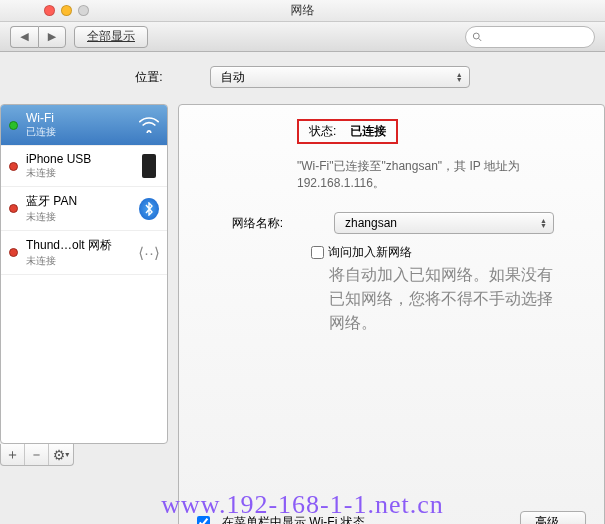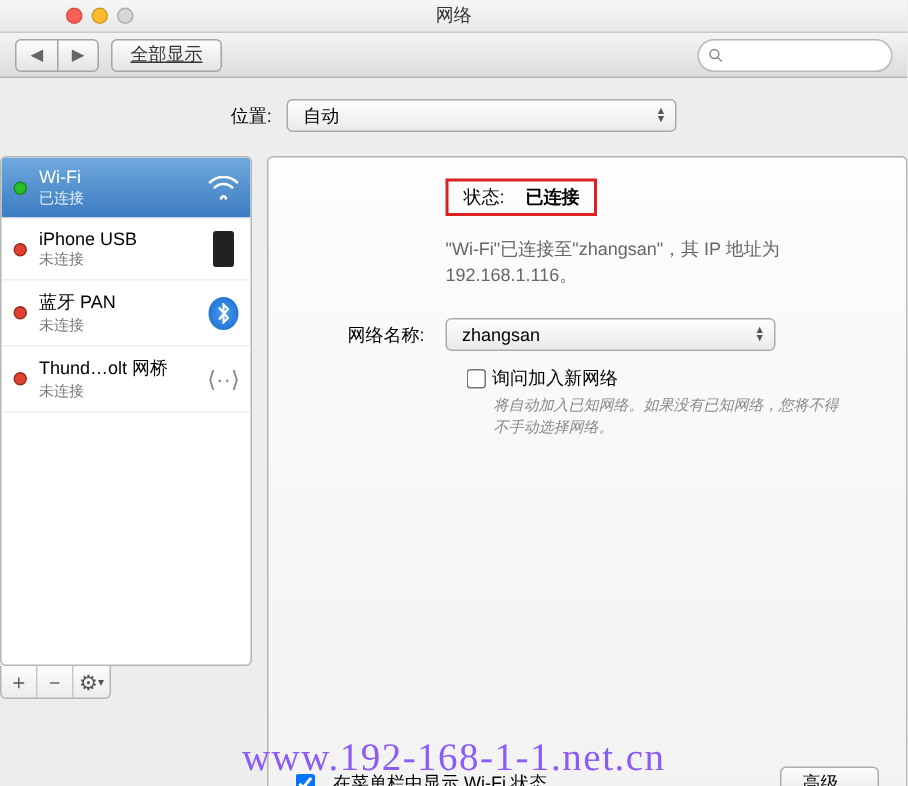--- a/index.html
+++ b/index.html
@@ -19,21 +19,21 @@
 .nav-btn:first-child { border-radius: 4px 0 0 4px; border-right: none; }
 .nav-btn:last-child { border-radius: 0 4px 4px 0; }
 .toolbar-btn { height: 22px; padding: 0 12px; background: linear-gradient(#fdfdfd,#e4e4e4); border: 1px solid #a6a6a6; border-radius: 4px; font-size: 12px; color: #333; display: flex; align-items: center; text-decoration: underline; }
 .spacer { flex: 1; }
 .search { width: 130px; height: 22px; border: 1px solid #b8b8b8; border-radius: 11px; background: #fff; display: flex; align-items: center; padding: 0 6px; gap: 4px; }
 .search svg { width: 12px; height: 12px; fill: #888; }
 .search input { border: none; outline: none; width: 100%; font-size: 11px; }
 
 .location-row { display: flex; align-items: center; justify-content: center; gap: 10px; margin: 14px 0 16px; }
 .location-row label { font-size: 12px; }
-.dropdown { display: inline-flex; align-items: center; background: linear-gradient(#fdfdfd,#eaeaea); border: 1px solid #aaa; border-radius: 4px; height: 22px; padding: 0 6px 0 10px; font-size: 12px; min-width: 260px; justify-content: space-between; box-shadow: 0 1px 0 rgba(255,255,255,.7) inset; }
+.dropdown { display: inline-flex; align-items: center; background: linear-gradient(#fdfdfd,#eaeaea); border: 1px solid #aaa; border-radius: 4px; height: 22px; padding: 0 6px 0 10px; font-size: 12px; min-width: 260px; justify-content: space-between; box-shadow: 0 1px 0 rgba(255,255,255,.7) inset; margin-left: 37px; }
 .dropdown .caret { display: flex; flex-direction: column; line-height: 5px; font-size: 7px; color: #555; margin-left: 8px; }
 
 .content { display: flex; gap: 10px; padding: 0 0; }
 
 .sidebar { width: 168px; }
 .service-list { border: 1px solid #b5b5b5; border-radius: 4px; background: #fff; height: 340px; overflow: hidden; }
 .service { display: flex; align-items: center; padding: 6px 8px; gap: 8px; border-bottom: 1px solid #eee; position: relative; }
 .service.selected { background: linear-gradient(#6fa9dc,#3c7bc2); color: #fff; }
 .service.selected .sub { color: #e4effa; }
 .dot { width: 9px; height: 9px; border-radius: 50%; flex: none; }
@@ -56,21 +56,21 @@
 .row { display: flex; align-items: flex-start; margin-bottom: 10px; }
 .row .key { width: 100px; text-align: right; font-size: 12px; padding-right: 14px; padding-top: 3px; }
 .row .val { flex: 1; font-size: 12px; }
 .status-box { border: 2px solid #da2222; padding: 2px 10px; display: inline-flex; gap: 14px; font-size: 12px; }
 .status-box strong { font-weight: bold; }
 .btn { height: 22px; padding: 0 14px; background: linear-gradient(#fdfdfd,#e7e7e7); border: 1px solid #adadad; border-radius: 4px; font-size: 12px; display: inline-flex; align-items: center; box-shadow: 0 1px 1px rgba(0,0,0,.08); }
 .status-note { font-size: 11px; color: #666; margin-top: 4px; line-height: 1.4; }
 .net-dd { min-width: 220px; }
 .ask-row { margin-left: 114px; }
 .ask-row label { font-size: 12px; display: flex; align-items: center; gap: 4px; }
-.ask-note { font-size: 10px; color: #888; margin-left: 18px; margin-top: 2px; line-height: 1.5; max-width: 230px; font-style: italic; }
+.ask-note { font-size: 16px; color: #888; margin-left: 18px; margin-top: 2px; line-height: 1.5; max-width: 230px; }
 .main-spacer { flex: 1; }
 .main-bottom { display: flex; align-items: center; justify-content: space-between; }
 .main-bottom label { font-size: 12px; display: flex; align-items: center; gap: 12px; }
 
 .footer { display: flex; justify-content: flex-end; gap: 10px; padding: 10px 18px 0 0; }
 
 .watermark { position: absolute; bottom: 4px; left: 0; width: 100%; text-align: center; font-family: Georgia, serif; font-size: 26px; color: #8b5cf6; letter-spacing: 1px; pointer-events: none; }
 </style>
 </head>
 <body>

